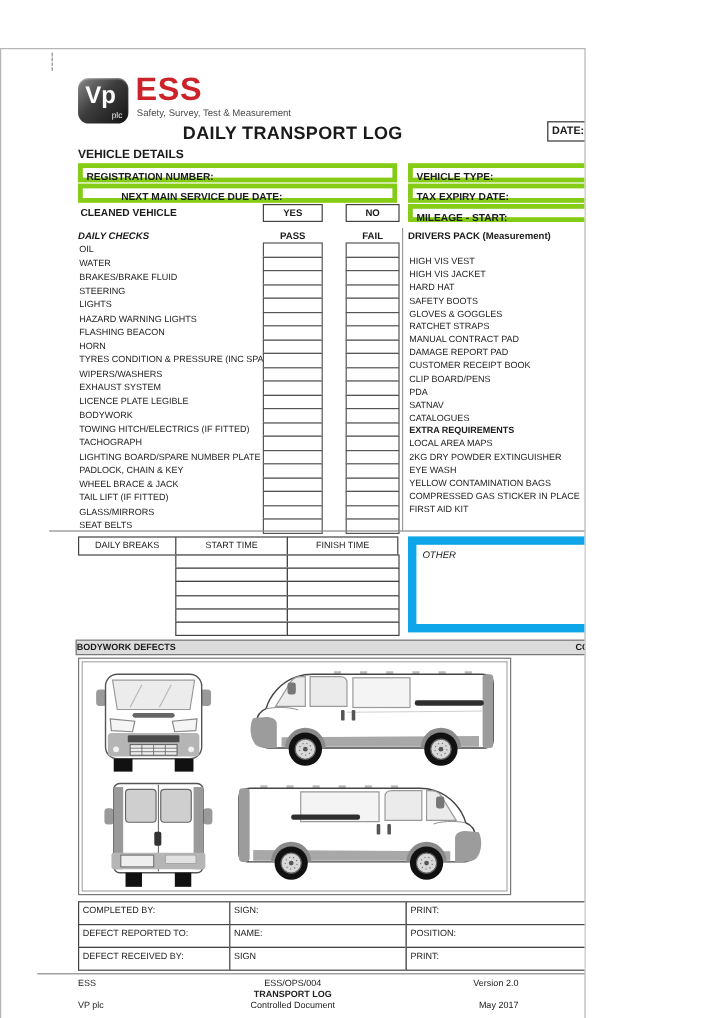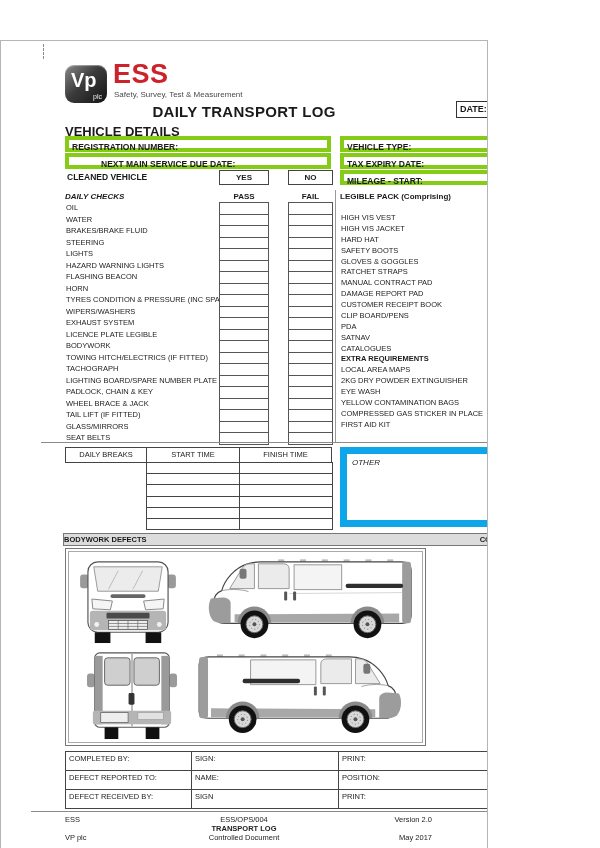--- a/index.html
+++ b/index.html
@@ -13,21 +13,21 @@
            background:linear-gradient(135deg,#8a8a8a 0%,#3c3c3c 45%,#141414 100%);
            box-shadow:inset 0 1px 1px rgba(255,255,255,.4);}
   .vp-main{position:absolute;left:6px;top:4px;color:#fff;font-weight:bold;font-size:20px;}
   .vp-sub{position:absolute;right:5px;bottom:3px;color:#eee;font-size:7px;}
   .brand-name{left:112px;top:18px;font-size:27px;font-weight:bold;color:#cc2229;letter-spacing:.5px;}
   .brand-tagline{left:113px;top:49px;font-size:8px;color:#4a4a4a;}
   .page-title{left:0;right:0;top:62px;text-align:center;font-size:15px;font-weight:bold;letter-spacing:.3px;}
   .date-box{left:455px;top:60px;width:120px;height:17px;border:1px solid #333;box-sizing:border-box;
             font-size:9px;font-weight:bold;line-height:15px;padding-left:3px;}
   
-  .vd-heading{left:64px;top:83px;font-size:13px;font-weight:bold;}
+  .vd-heading{left:64px;top:83px;font-size:10px;font-weight:bold;}
   .fbox{position:absolute;border:4px solid #84cc16;box-sizing:border-box;height:16px;
         font-size:8.5px;font-weight:bold;line-height:13px;padding:1px 3px;background:#fff;white-space:nowrap;}
   .lbl{font-weight:bold;}
   .ynbox{position:absolute;border:1px solid #444;box-sizing:border-box;height:15px;background:#fff;
          font-size:8px;font-weight:bold;text-align:center;line-height:13px;}
   .plain-lbl{position:absolute;font-size:8.5px;font-weight:bold;white-space:nowrap;}
   
   .sec-h{position:absolute;font-size:8px;font-weight:bold;white-space:nowrap;}
   .col-div{left:334px;top:149px;height:252px;width:0;border-left:1px solid #999;}
   .chk-rows{left:64px;top:161px;width:270px;}
@@ -122,21 +122,21 @@
   <div class="ynbox" style="left:218px;top:129px;width:50px;">YES</div>
   <div class="ynbox" style="left:287px;top:129px;width:45px;">NO</div>
   <div class="fbox" style="left:339px;top:129px;width:237px;height:15px;">
     <span class="lbl">MILEAGE - START:</span>
     <span class="lbl" style="position:absolute;left:150px;top:1px;">END:</span>
   </div>
 
   <div class="sec-h" style="left:64px;top:151px;font-style:italic;">DAILY CHECKS</div>
   <div class="sec-h" style="left:218px;top:151px;width:50px;text-align:center;">PASS</div>
   <div class="sec-h" style="left:287px;top:151px;width:45px;text-align:center;">FAIL</div>
-  <div class="sec-h" style="left:339px;top:151px;">LEGIBLE PACK (Comprising)</div>
+  <div class="sec-h" style="left:339px;top:151px;">DRIVERS PACK (Measurement)</div>
   <div class="sec-h" style="left:492px;top:151px;width:84px;text-align:center;text-decoration:underline;">AVAILABLE</div>
   <div class="abs col-div"></div>
 
   <div class="abs chk-rows">
       <div class="chk-row">
         <span class="chk-label">OIL</span>
         <span class="cell pass-cell"></span>
         <span class="cell fail-cell"></span>
       </div>
       <div class="chk-row">

